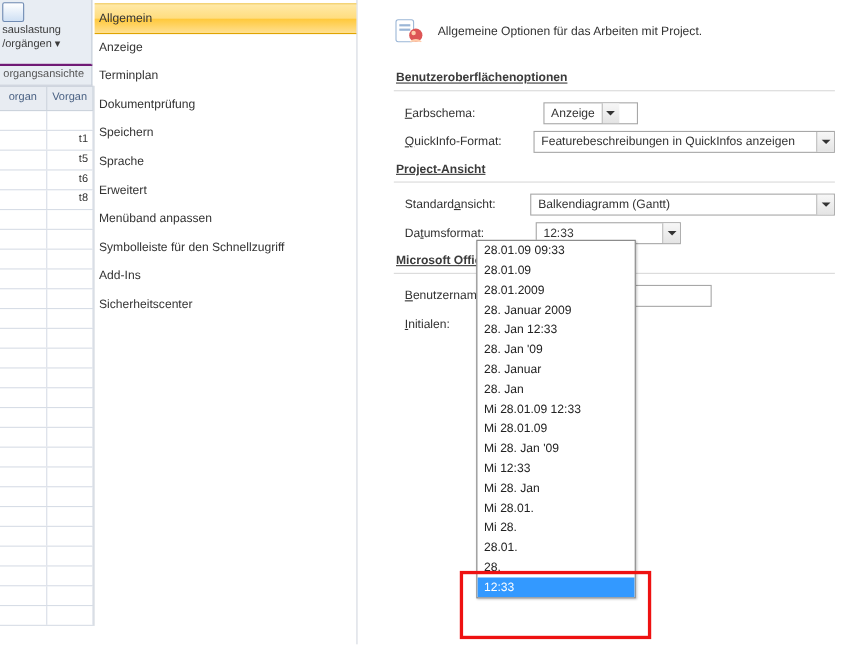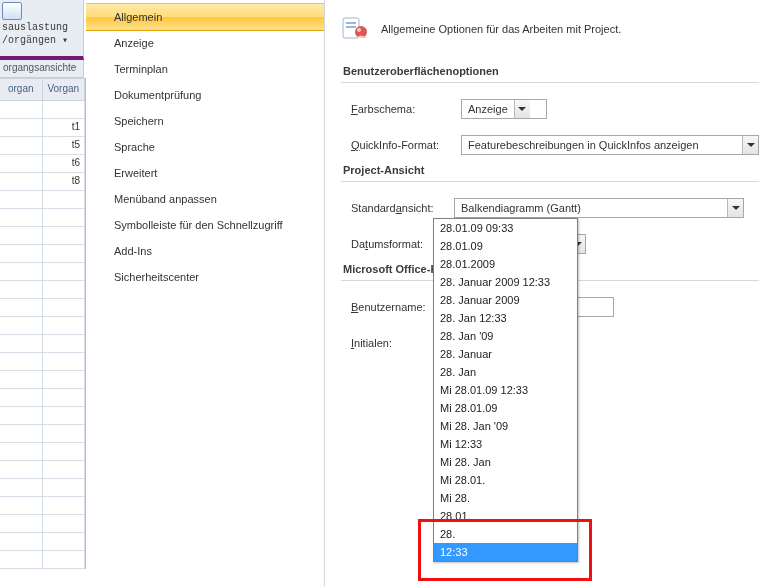--- a/index.html
+++ b/index.html
@@ -15,23 +15,22 @@
     color: #333;
   }
   
   .ribbon-frag {
     position: absolute;
     left: 0; top: 0;
     width: 84px;
     height: 60px;
     background: #e8edf3;
     border-right: 1px solid #c5ccd7;
-    border-bottom: 4px solid #701a75;
+    border-bottom: 2px solid #701a75;
     padding: 2px 2px 0 2px;
-    font-family: Liberation Mono, monospace;
   }
   .ribbon-frag .ico-box {
     width: 20px; height: 18px;
     background: linear-gradient(#fff,#cfe0f4);
     border: 1px solid #6f8bb3;
     border-radius: 2px;
     display: inline-block;
     vertical-align: top;
   }
   .ribbon-frag .txt {
@@ -91,36 +90,36 @@
   .options-nav {
     position: absolute;
     left: 86px; top: 0;
     width: 239px;
     height: 586px;
     background: #fff;
     border-right: 1px solid #d3d8df;
     padding-top: 4px;
   }
   .options-nav .item {
-    padding: 7px 28px;
+    padding: 7px 4px;
     font-size: 11px;
     color: #333;
     cursor: default;
   }
   .options-nav .item.sel {
     background: linear-gradient(#ffe9a7,#ffdd7f 48%,#ffc93d 52%,#ffe091);
     border-top: 1px solid #f0c23e;
     border-bottom: 1px solid #e0a400;
     margin: -1px 0;
   }
 
   
   .main {
     position: absolute;
-    left: 325px; top: 0;
+    left: 342px; top: 0;
     right: 0;
     height: 432px;
     background: #fff;
     padding: 14px 16px 0 16px;
   }
   .main-header {
     display: flex;
     align-items: center;
     gap: 10px;
     margin-bottom: 18px;
@@ -133,25 +132,27 @@
     font-size: 11px;
     color: #333;
   }
   .section-title {
     font-size: 11px;
     font-weight: bold;
     color: #3b3b3b;
     padding: 3px 0 5px 2px;
     border-bottom: 1px solid #d9d9d9;
     margin: 6px 0 10px 0;
+    text-decoration: underline;
   }
   .form-row {
     display: flex;
     align-items: center;
-    margin: 16px 0 6px 10px;
+    margin: 0 0 6px 10px;
+    gap: 16px;
   }
   .form-row label {
     width: 110px;
     font-size: 11px;
     color: #333;
   }
   .form-row label .ul { text-decoration: underline; }
   .combo {
     display: inline-flex;
     align-items: center;
@@ -426,21 +427,20 @@
     <div class="textbox" style="width:50px">
       <span>M</span>
     </div>
   </div>
 </div>
 
 <div class="dropdown" id="dropdown">
     <div class="opt">28.01.09 09:33</div>
     <div class="opt">28.01.09</div>
     <div class="opt">28.01.2009</div>
-    <div class="opt">28. Januar 2009 12:33</div>
     <div class="opt">28. Januar 2009</div>
     <div class="opt">28. Jan 12:33</div>
     <div class="opt">28. Jan '09</div>
     <div class="opt">28. Januar</div>
     <div class="opt">28. Jan</div>
     <div class="opt">Mi 28.01.09 12:33</div>
     <div class="opt">Mi 28.01.09</div>
     <div class="opt">Mi 28. Jan '09</div>
     <div class="opt">Mi 12:33</div>
     <div class="opt">Mi 28. Jan</div>

